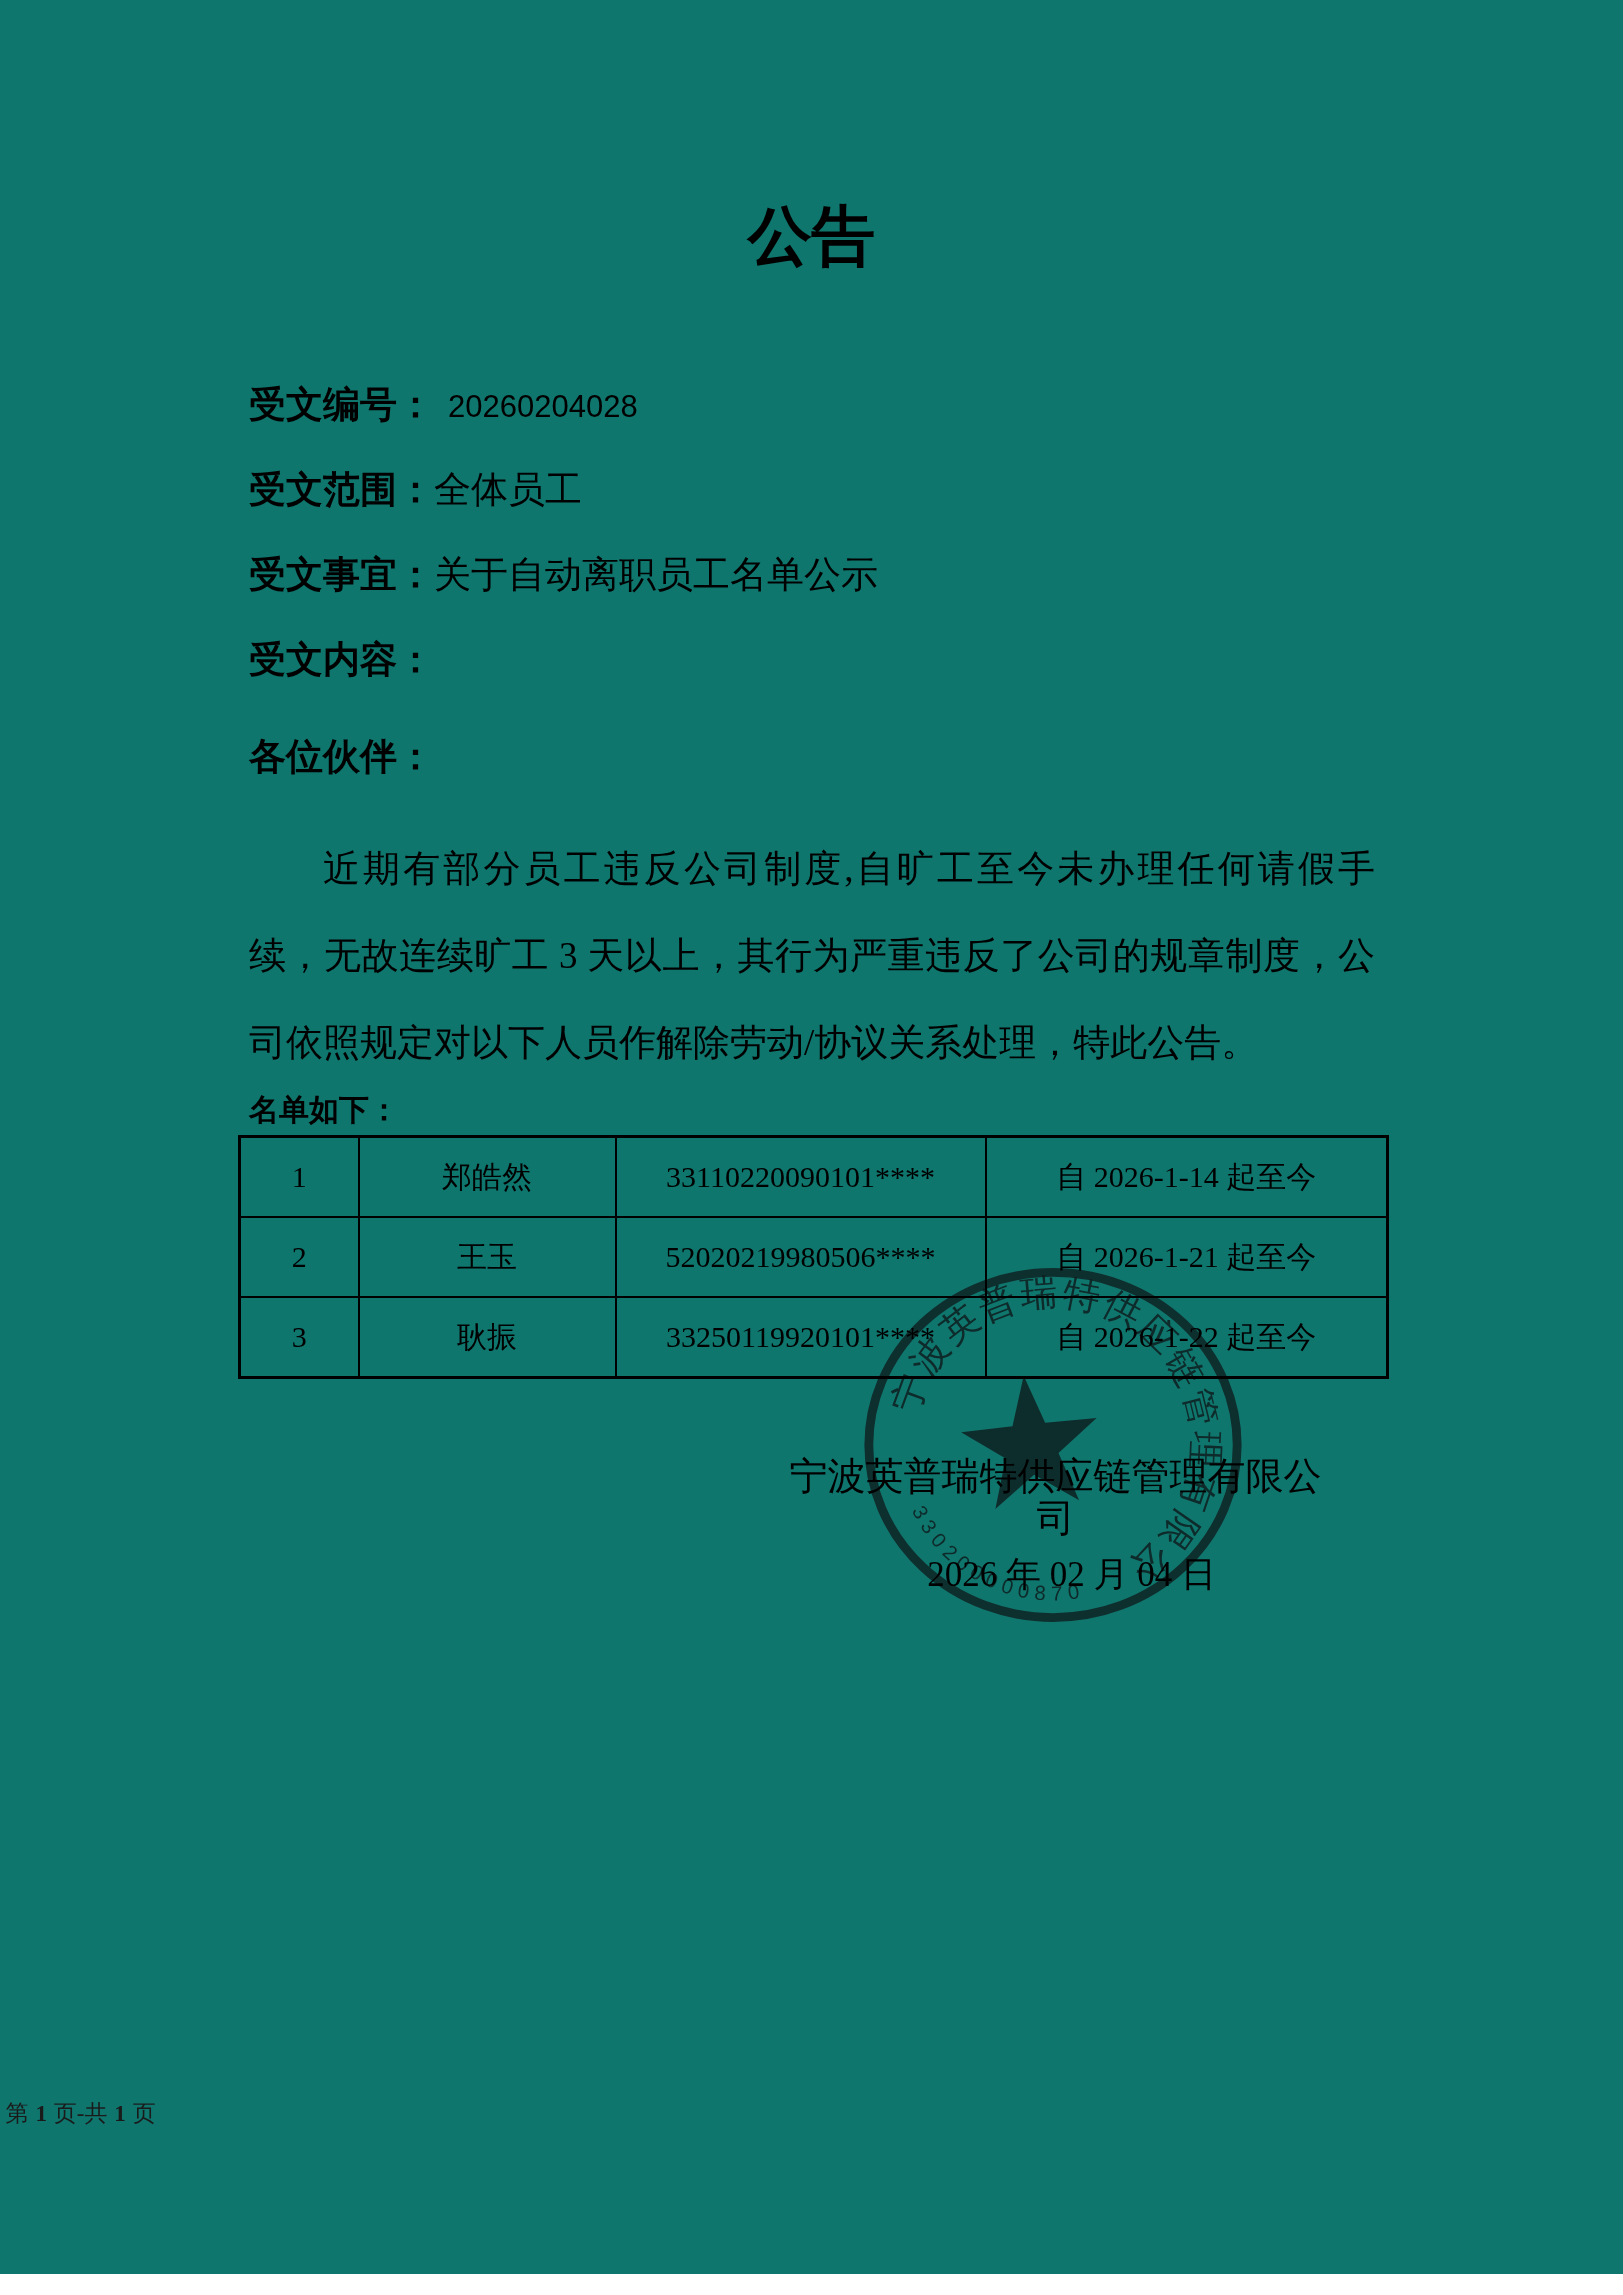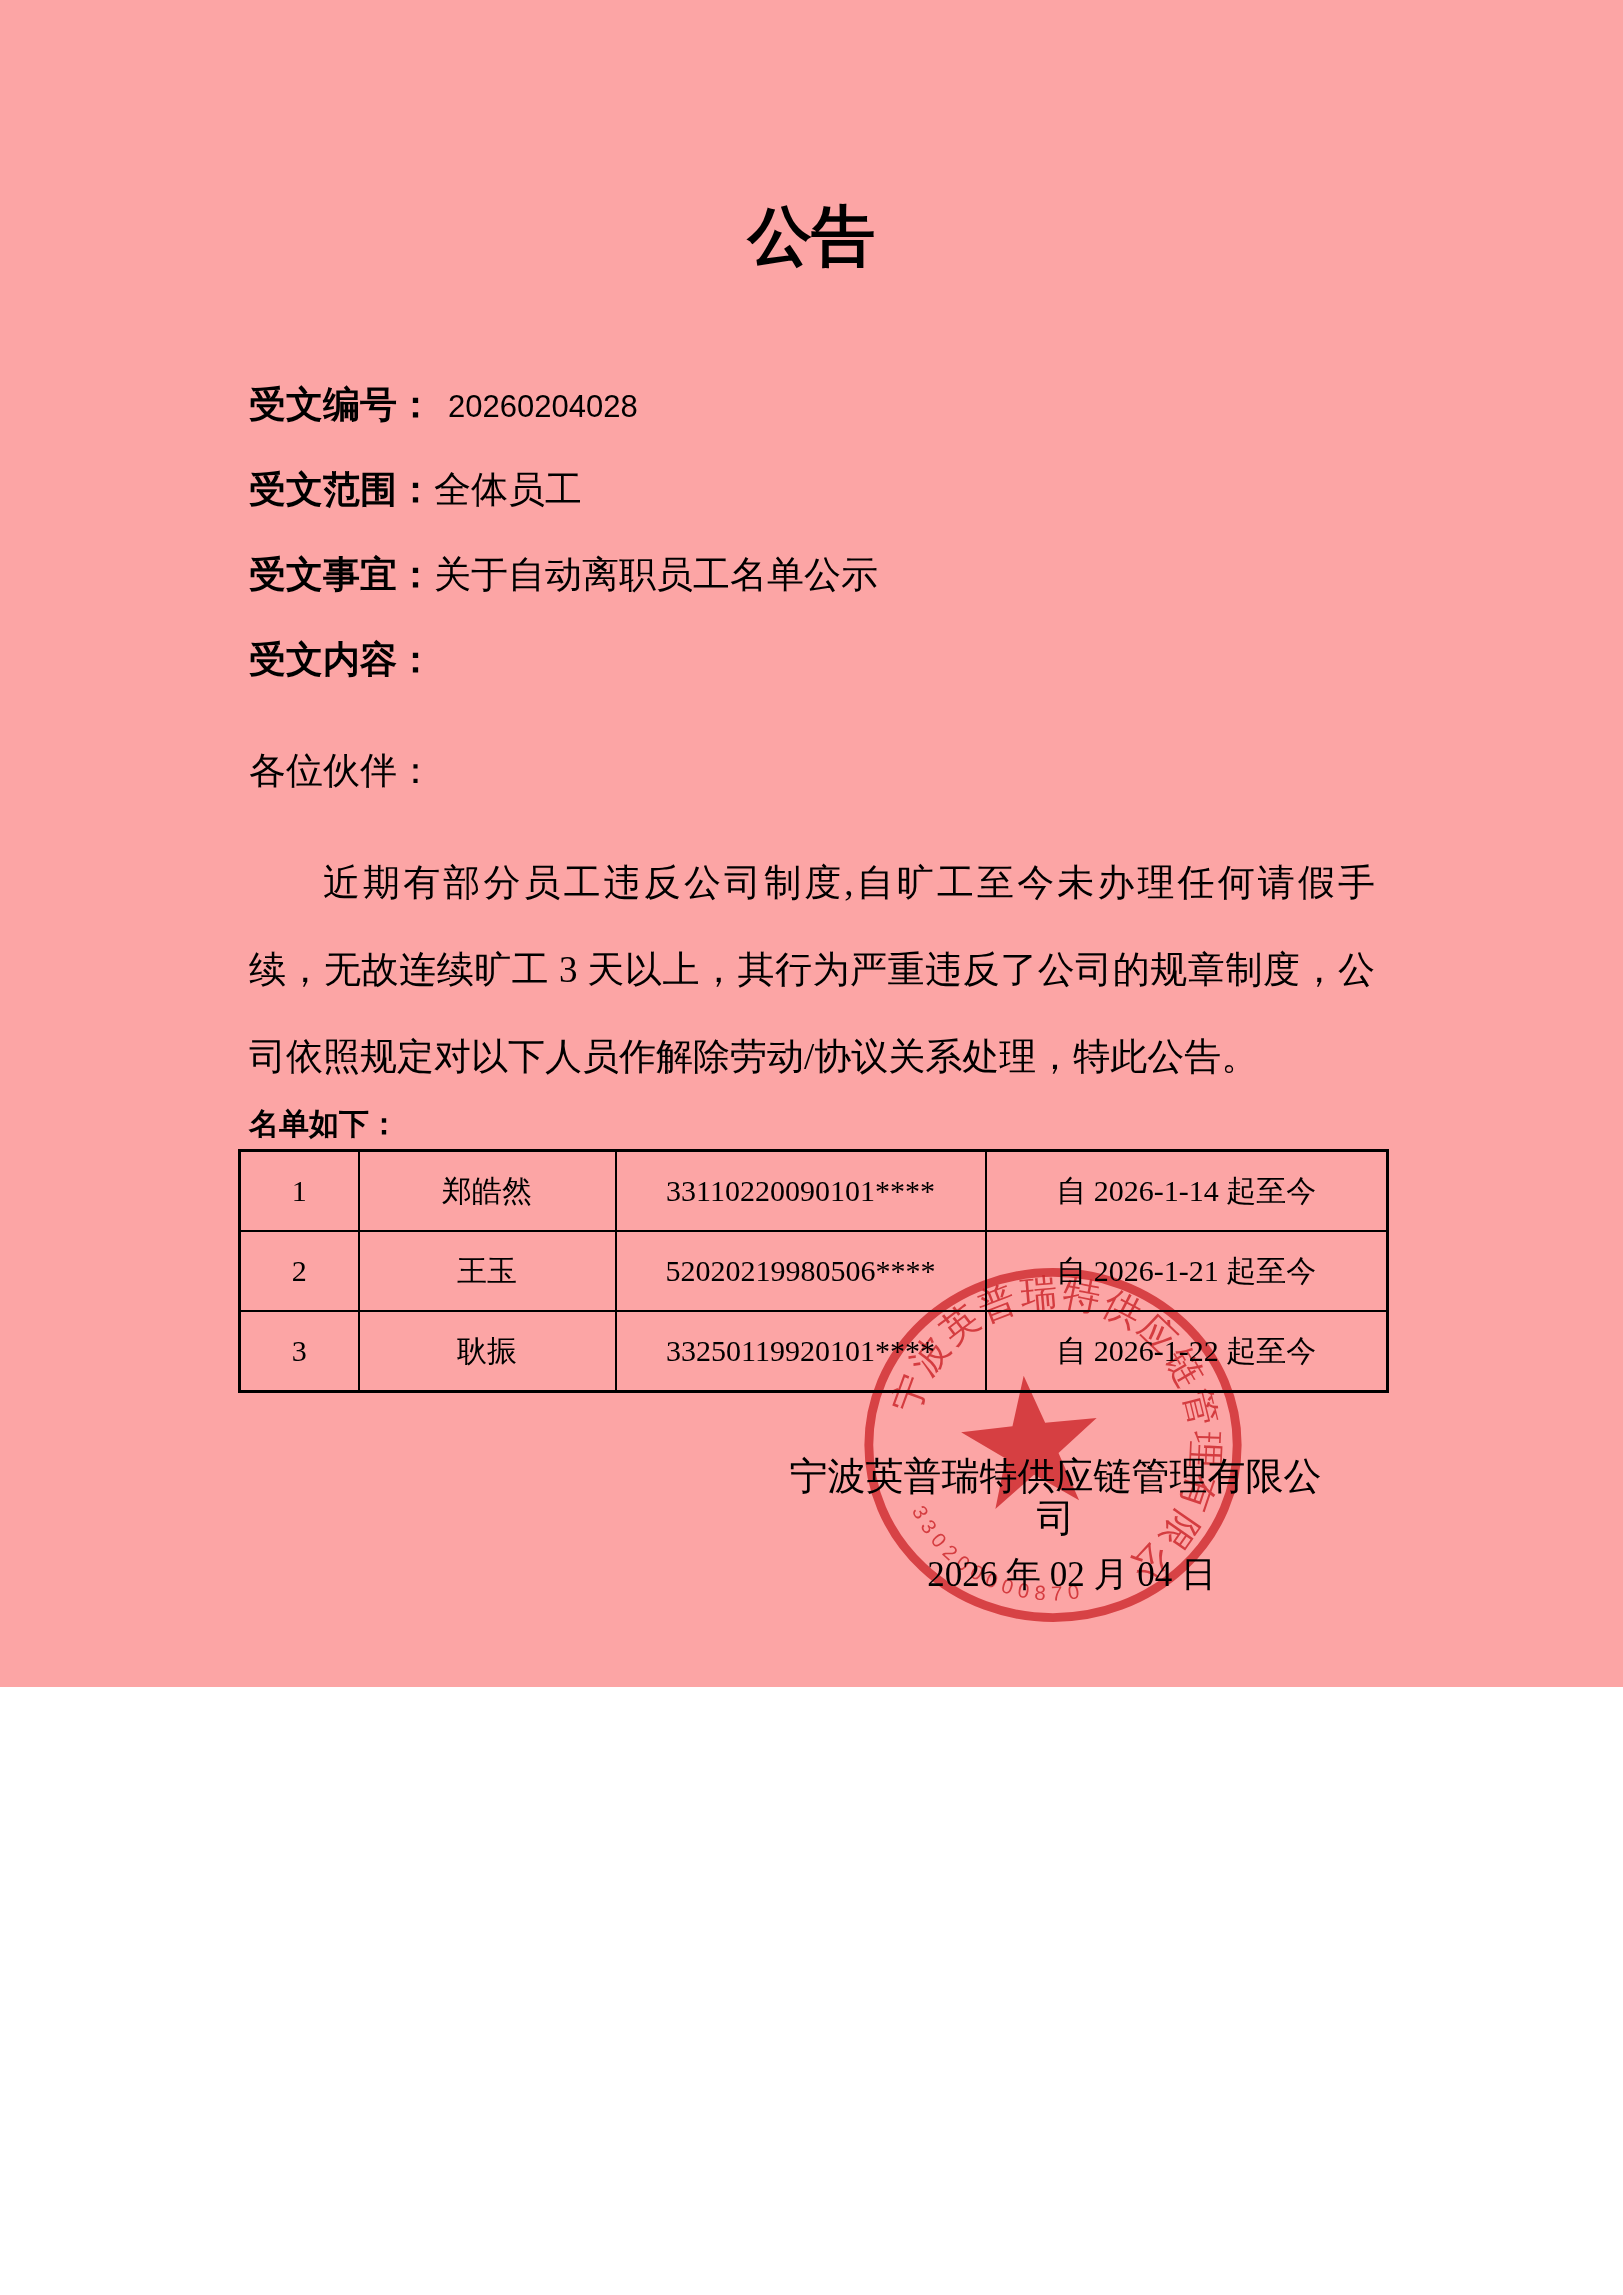--- a/index.html
+++ b/index.html
@@ -1,20 +1,20 @@
 <!DOCTYPE html>
 <html style="font-size:11px"><head>
 <meta charset="utf-8">
 <style>
   html, body { margin:0; padding:0; background:#ffffff; }
   .page {
     position: relative;
     width: 1623px;
-    height: 1687px;
-    background: #fca5a5;
+    height: 2274px;
+    background: #0f766e;
     font-family: "Liberation Serif", "DejaVu Serif", serif;
     color: #000000;
     overflow: hidden;
   }
   .title {
     position: absolute;
     top: 205px; left: 0;
     width: 100%;
     margin: 0;
     text-align: center;
@@ -31,21 +31,21 @@
     line-height: 1;
   }
   .field { height: 85px; white-space: nowrap; }
   .flabel { font-weight: bold; }
   .fvalue { font-weight: normal; }
   .fvalue.num {
     font-family: "Liberation Sans", "DejaVu Sans", sans-serif;
     font-size: 31px;
     margin-left: 14px;
   }
-  .salutation { height: 87px; margin-top: 26px; }
+  .salutation { height: 87px; margin-top: 12px; font-weight: bold; }
   .pline { line-height: 87px; }
   .just { text-align: justify; text-align-last: justify; }
   .indent { text-indent: 74px; }
   .list-label {
     margin-top: 9px;
     font-size: 30px;
     font-weight: bold;
     height: 40px;
   }
   table.roster {

